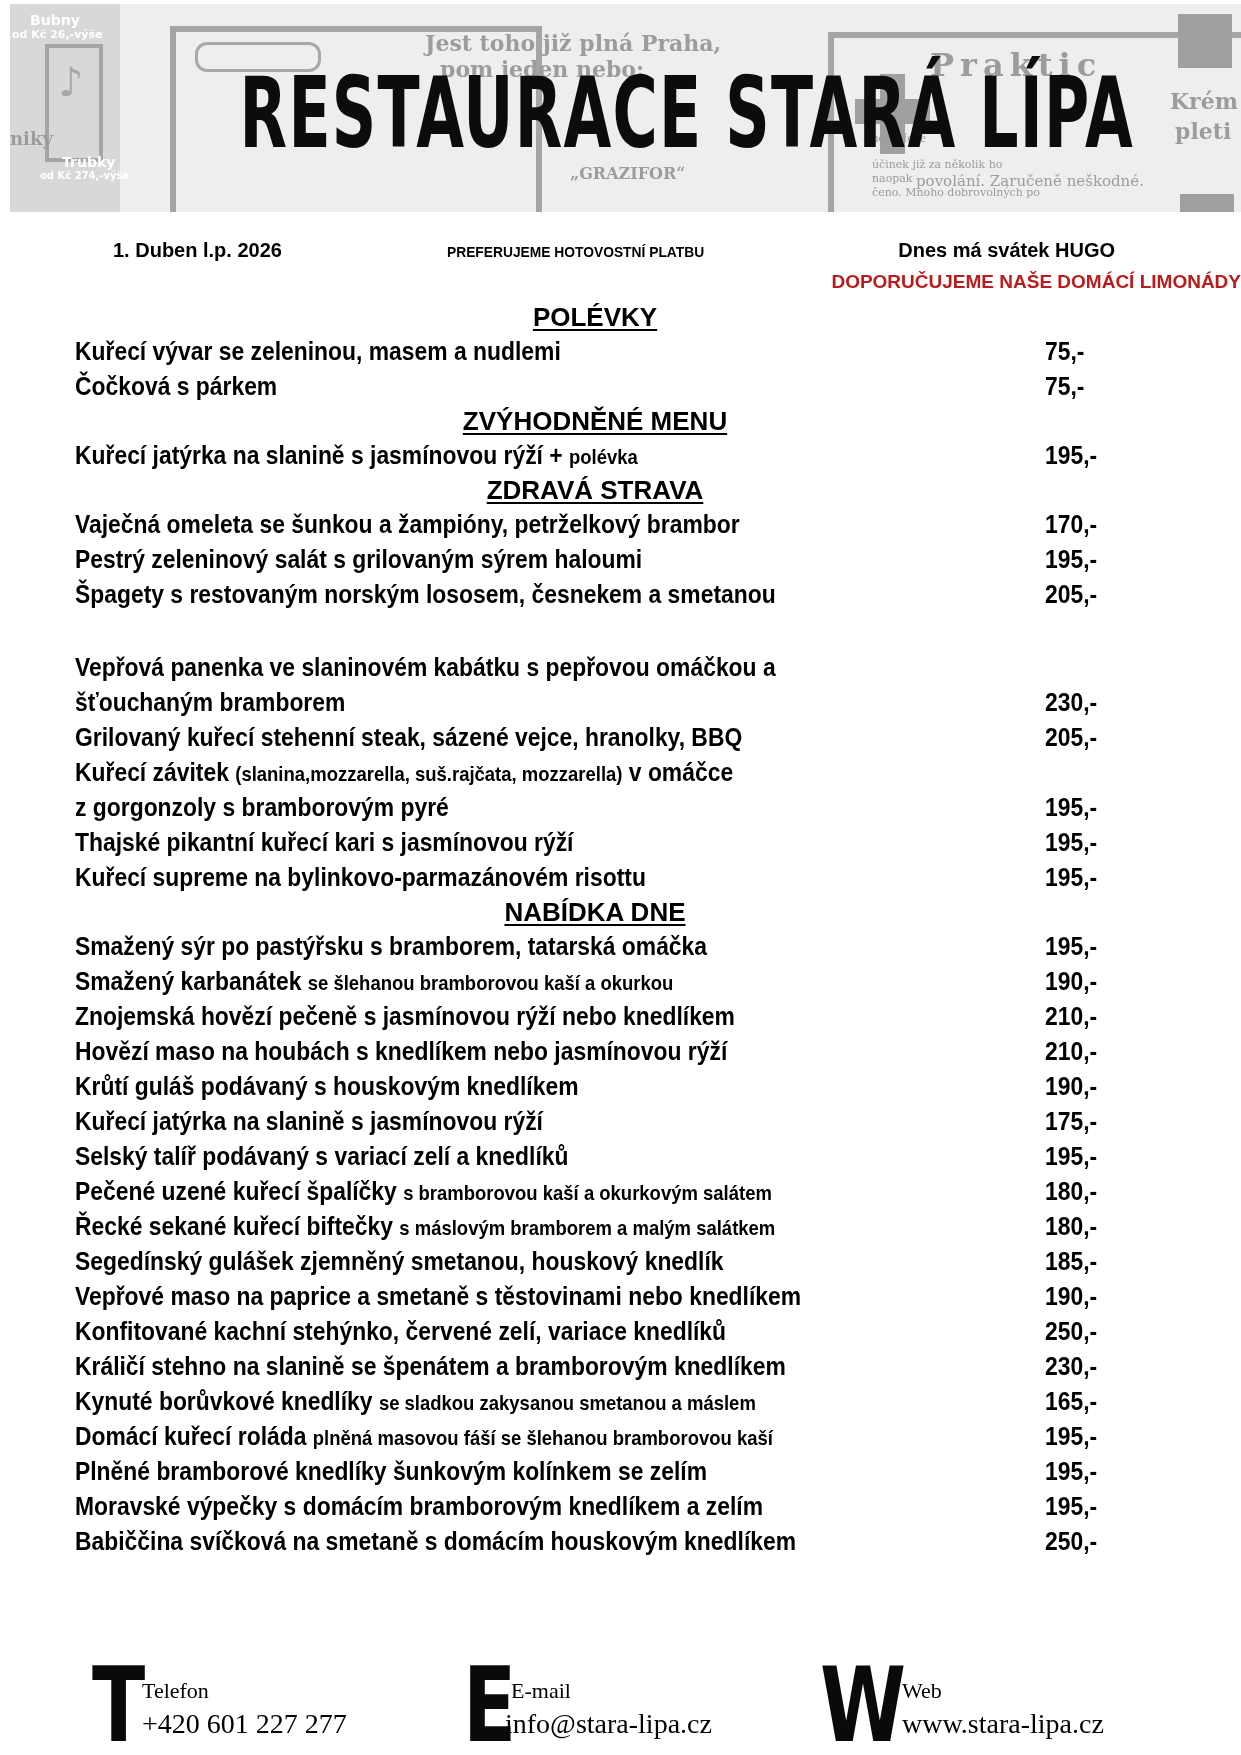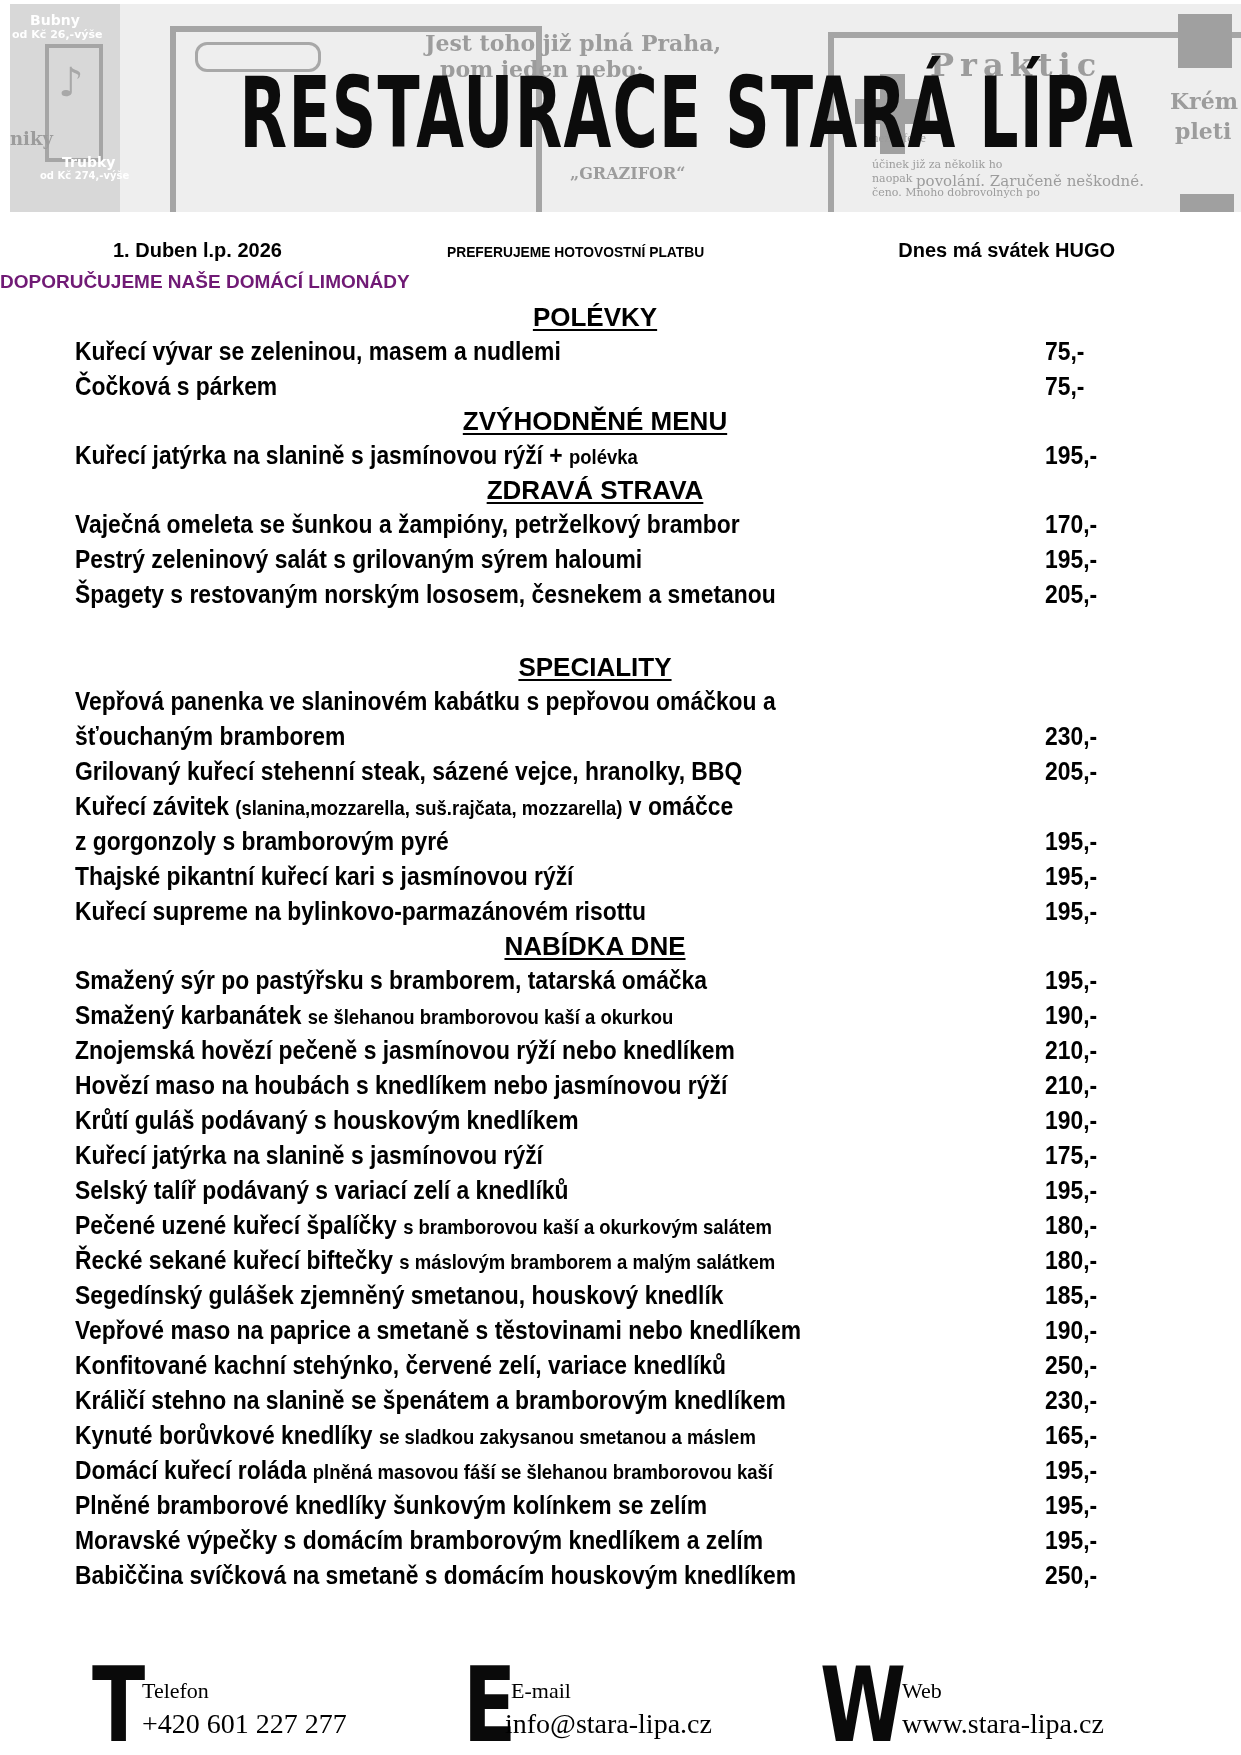--- a/index.html
+++ b/index.html
@@ -15,22 +15,22 @@
   .banner-title { position: absolute; left: 0; right: 0; top: 60px; text-align: center;
                   font-family: "DejaVu Sans", sans-serif; font-weight: bold; font-size: 98px;
                   letter-spacing: 2px; color: #0c0c0c; transform: scaleX(0.63); transform-origin: center;
                   white-space: nowrap; line-height: 1; }
 
   
   .info { position: absolute; top: 240px; font-weight: bold; white-space: nowrap; line-height: 1; }
   .info-date { left: 113px; font-size: 20px; }
   .info-pay { left: 447px; font-size: 15px; top: 244px; transform: scaleX(0.92); transform-origin: left; }
   .info-name { right: 126px; font-size: 20px; }
-  .recommend { position: absolute; top: 272px; left: 0; right: 0; text-align: left;
-               color: #701a75; font-weight: bold; font-size: 19px; line-height: 1; }
+  .recommend { position: absolute; top: 272px; left: 0; right: 0; text-align: right;
+               color: #b91c1c; font-weight: bold; font-size: 19px; line-height: 1; }
 
   
   .menu { position: absolute; left: 75px; width: 1040px; top: 300px; }
   .sec-title { text-align: center; font-weight: bold; font-size: 26px; text-decoration: underline;
                text-underline-offset: 3px; line-height: 34px; height: 34px; }
   .row { position: relative; height: 35px; line-height: 35px; font-weight: bold; font-size: 26px; white-space: nowrap; }
   .row .name { position: absolute; left: 0; transform: scaleX(0.88); transform-origin: left; }
   .row .extra { font-size: 21px; }
   .row .price { position: absolute; left: 970px; transform: scaleX(0.88); transform-origin: left; }
   .gap { height: 38px; }
@@ -119,21 +119,20 @@
         <span class="price">195,-</span>
       </div>
     <div class="row">
         <span class="name">Špagety s restovaným norským lososem, česnekem a smetanou</span>
         <span class="price">205,-</span>
       </div>
   </div>
 
   <div class="gap"></div>
 
-  <div class="sec-title">SPECIALITY</div>
   <div>
     <div class="row">
         <span class="name">Vepřová panenka ve slaninovém kabátku s pepřovou omáčkou a</span>
       </div>
     <div class="row">
         <span class="name">šťouchaným bramborem</span>
         <span class="price">230,-</span>
       </div>
     <div class="row">
         <span class="name">Grilovaný kuřecí stehenní steak, sázené vejce, hranolky, BBQ</span>

